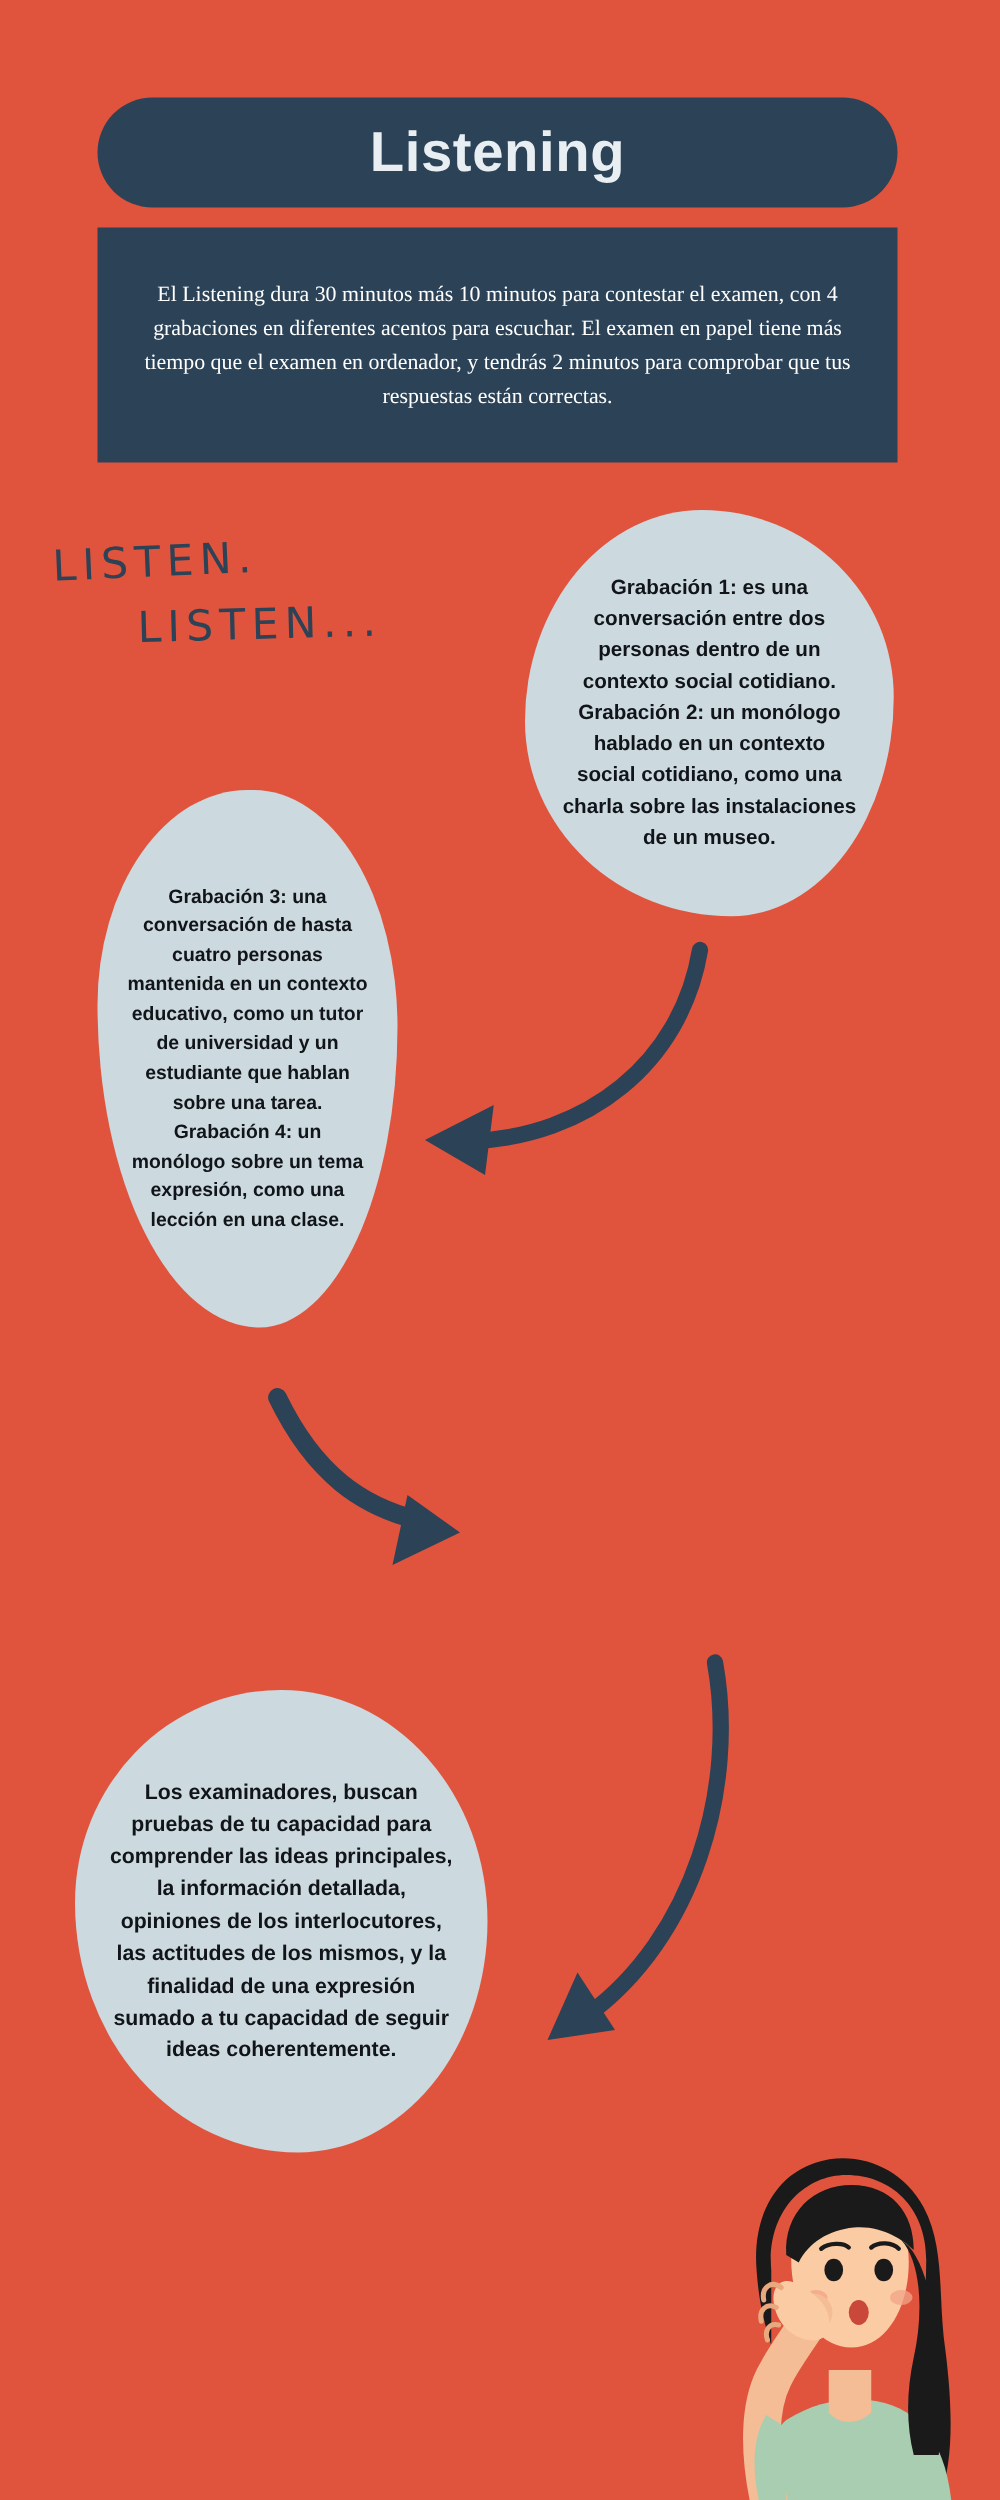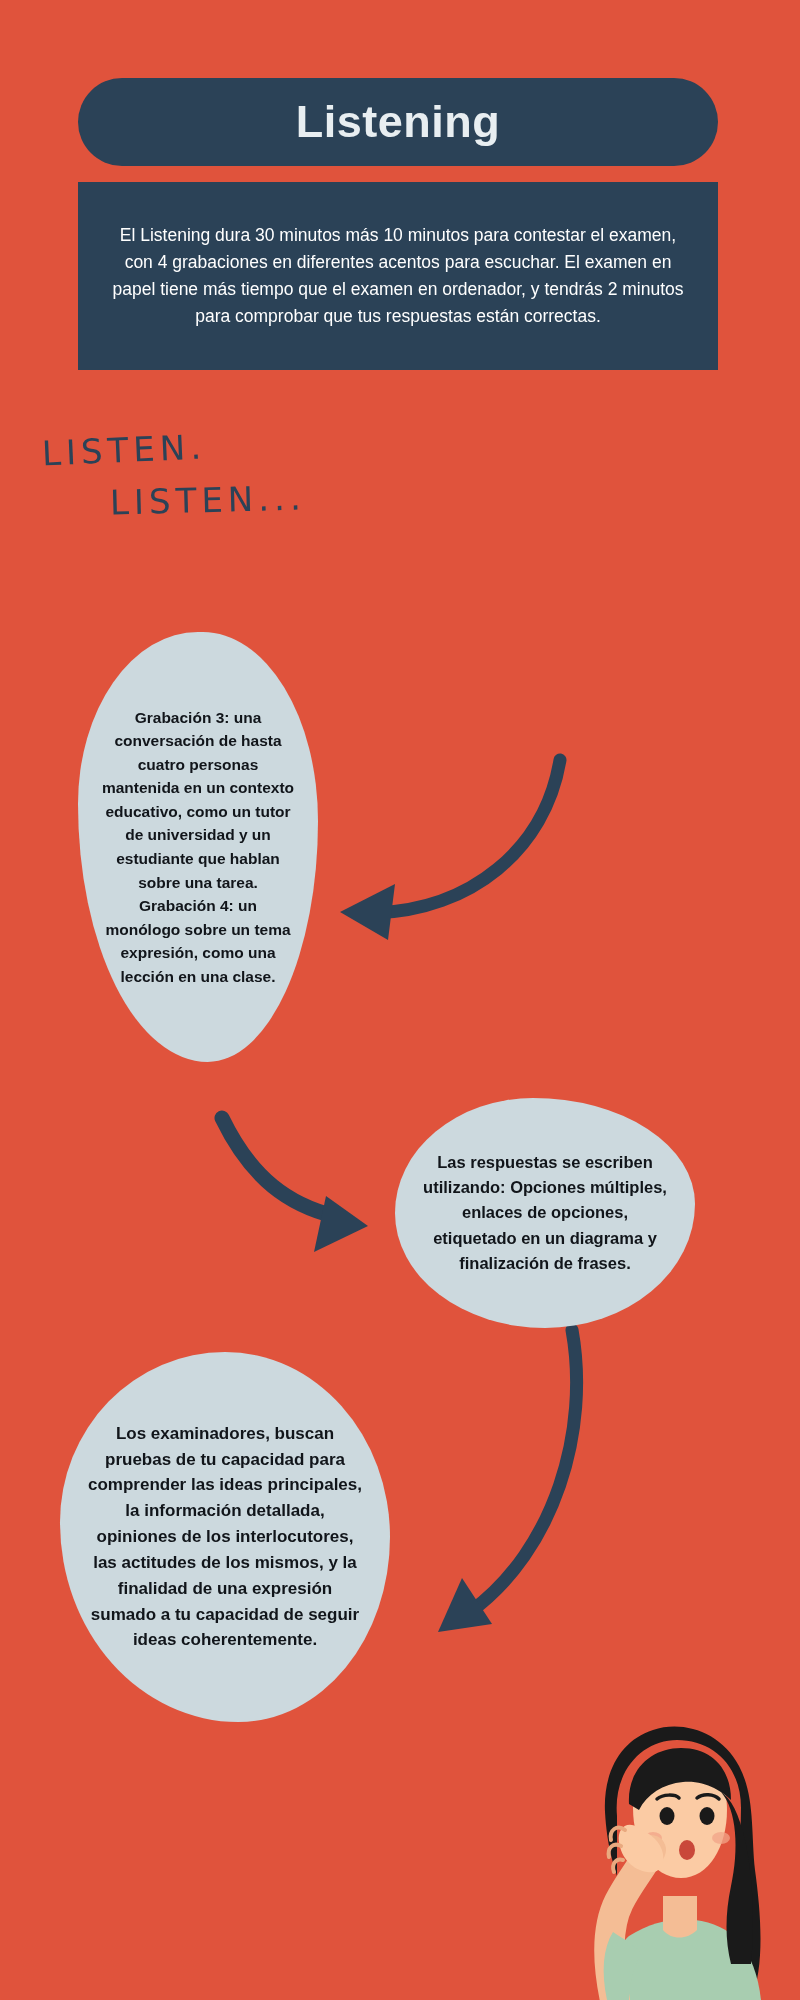--- a/index.html
+++ b/index.html
@@ -47,20 +47,21 @@
     left: 78px;
     top: 182px;
     width: 640px;
     min-height: 155px;
     background: #2b4257;
     box-sizing: border-box;
     padding: 22px 28px 22px 28px;
     display: flex;
     align-items: center;
     justify-content: center;
+    font-family: Liberation Serif, serif;
   }
   .intro-box .intro-text {
     color: #ffffff;
     font-size: 17.5px;
     line-height: 1.55;
     text-align: center;
     font-weight: normal;
   }
 
   
@@ -192,28 +193,28 @@
       <path d="M 222 1118 C 252 1180, 290 1205, 334 1216" fill="none" stroke="#2b4257" stroke-width="15" stroke-linecap="round"></path>
       <path d="M 368 1226 L 314 1252 L 326 1196 Z" fill="#2b4257"></path>
     </g>
 
     <g>
       <path d="M 572 1330 C 590 1430, 555 1550, 470 1612" fill="none" stroke="#2b4257" stroke-width="13" stroke-linecap="round"></path>
       <path d="M 438 1632 L 462 1578 L 492 1624 Z" fill="#2b4257"></path>
     </g>
   </svg>
 
+  <div class="blob" id="blob1">
+    <span class="blob-text">Grabación 1: es una conversación entre dos personas dentro de un contexto social cotidiano. Grabación 2: un monólogo hablado en un contexto social cotidiano, como una charla sobre las instalaciones de un museo.</span>
+  </div>
 
   <div class="blob" id="blob2">
     <span class="blob-text">Grabación 3: una conversación de hasta cuatro personas mantenida en un contexto educativo, como un tutor de universidad y un estudiante que hablan sobre una tarea. Grabación 4: un monólogo sobre un tema expresión, como una lección en una clase.</span>
   </div>
 
-  <div class="blob" id="blob3">
-    <span class="blob-text">Las respuestas se escriben utilizando: Opciones múltiples, enlaces de opciones, etiquetado en un diagrama y finalización de frases.</span>
-  </div>
 
   <div class="blob" id="blob4">
     <span class="blob-text">Los examinadores, buscan pruebas de tu capacidad para comprender las ideas principales, la información detallada, opiniones de los interlocutores, las actitudes de los mismos, y la finalidad de una expresión sumado a tu capacidad de seguir ideas coherentemente.</span>
   </div>
 
   <svg class="illustration" viewBox="0 0 245 300">
 
     <path d="M62 116 C58 70, 88 40, 122 40 C158 40, 186 66, 186 108
              C186 150, 178 190, 182 230 C186 268, 178 292, 168 300
              L196 300 C210 266, 206 214, 200 170 C196 132, 200 96, 184 66

